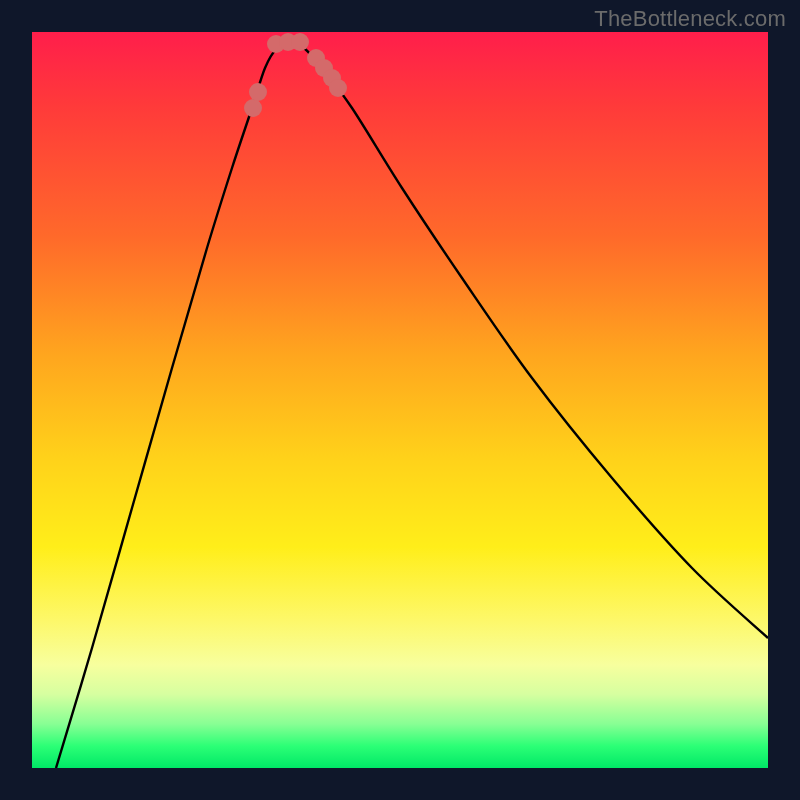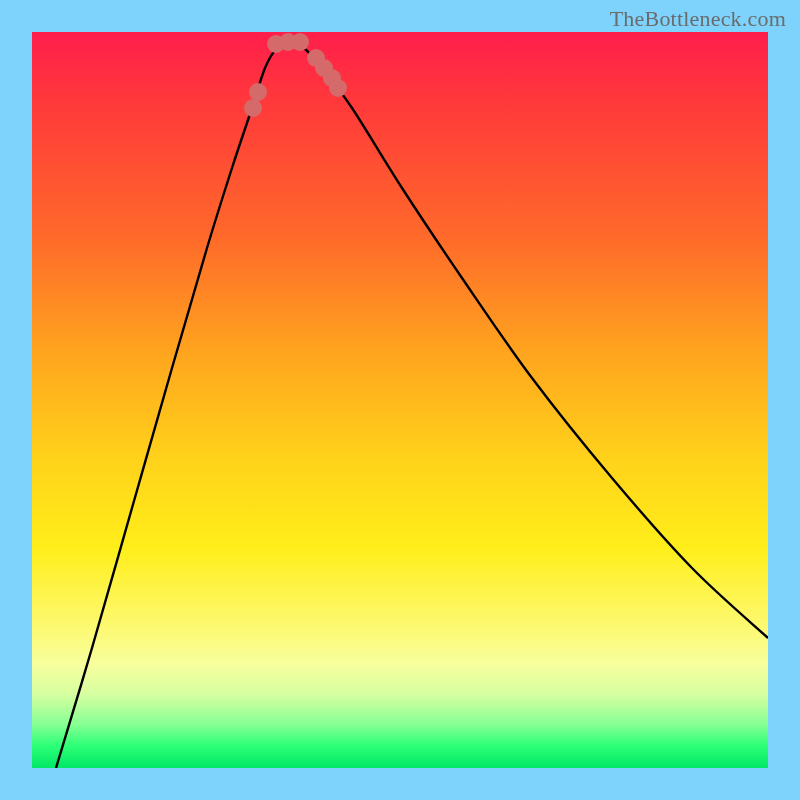--- a/index.html
+++ b/index.html
@@ -10,22 +10,21 @@
     background: #000;
     overflow: hidden;
     font-family: Arial, Helvetica, sans-serif;
   }
   .frame {
     position: absolute;
     left: 0;
     top: 0;
     width: 800px;
     height: 800px;
-    background: #7dd3fc;
-    font-family: Liberation Serif, serif;
+    background: #0f172a;
   }
   .plot {
     position: absolute;
     left: 32px;
     top: 32px;
     width: 736px;
     height: 736px;
     
     background: linear-gradient(
       to bottom,

